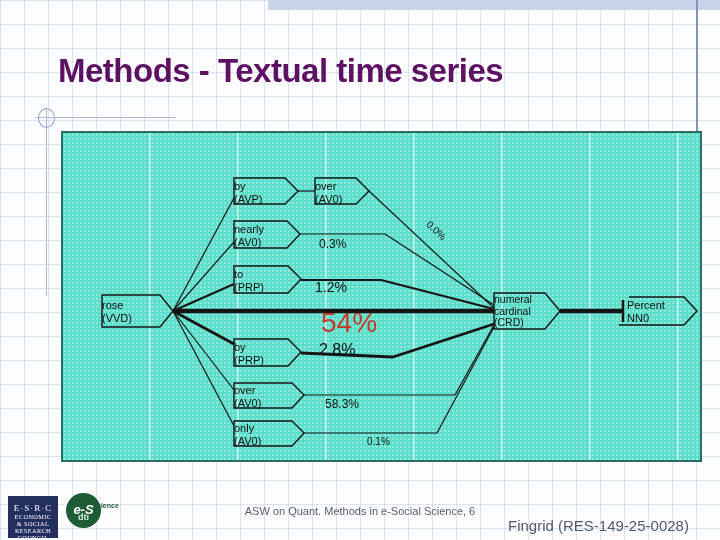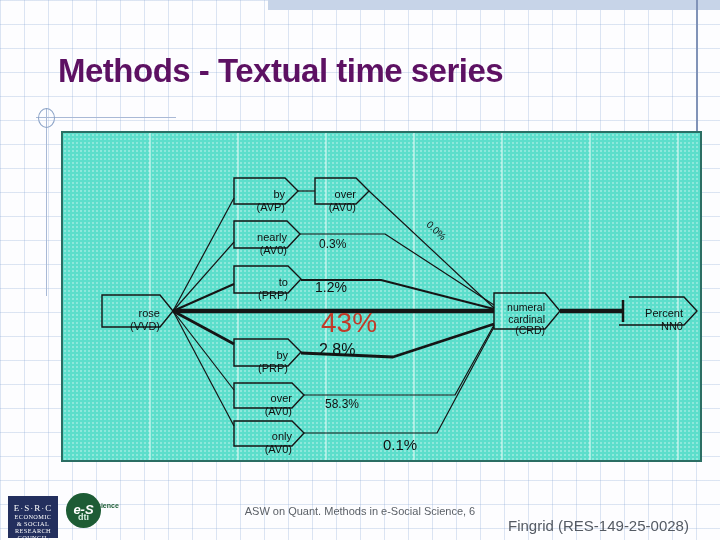--- a/index.html
+++ b/index.html
@@ -34,32 +34,32 @@
     position:absolute; left:61px; top:131px; width:641px; height:331px;
     border:2px solid #2b6e64;
     background-color:#5cdecb;
     background-image:
       repeating-linear-gradient(90deg, transparent 0 86px, rgba(255,255,255,.45) 86px 88px),
       radial-gradient(rgba(255,255,255,.30) 1px, transparent 1.3px);
     background-size:88px 100%, 4px 4px;
   }
   .panel svg { position:absolute; left:0; top:0; }
 
-  .node-label { position:absolute; text-align:right; color:#101010;
-                font-size:11px; line-height:12.5px;margin-top:8px; }
+  .node-label { position:absolute; text-align:left; color:#101010;
+                font-size:11px; line-height:12.5px; }
   .node-label.small { font-size:10.5px; line-height:11.5px; }
 
   .pct { position:absolute; color:#101010; white-space:nowrap; }
   .pct-00 { left:362px; top:92px;  font-size:10px; transform:rotate(43deg); }
   .pct-03 { left:256px; top:104px; font-size:12px; }
   .pct-12 { left:252px; top:146px; font-size:14px; }
   .pct-54 { left:258px; top:174px; font-size:28px; color:#c13a28; }
   .pct-28 { left:256px; top:208px; font-size:16px; }
   .pct-06 { left:262px; top:264px; font-size:12px; }
-  .pct-01 { left:272px; top:303px; font-size:15px;padding-left:48px; }
+  .pct-01 { left:256px; top:303px; font-size:10px;padding-left:48px; }
 
   .footer-center { position:absolute; left:210px; top:504px; width:300px;
                    text-align:center; font-size:11px; line-height:14px; color:#5a5f66; }
   .footer-right  { position:absolute; left:508px; top:517px; width:200px;
                    font-size:15px; color:#545a63; }
 
   .esrc { position:absolute; left:8px; top:496px; width:50px; height:42px;
           background:#232f5e; color:#fff; text-align:center;
           font-family:"Liberation Serif", serif; padding-top:7px; }
   .esrc .acr { font-size:9px; letter-spacing:1px; line-height:10px; }
@@ -163,21 +163,21 @@
       <div>(CRD)</div>
     </div>
     <div class="node-label" style="left:564px;top:166px;width:56px;">
       <div>Percent</div>
       <div>NN0</div>
     </div>
 
     <div class="pct pct-00">0.0%</div>
     <div class="pct pct-03">0.3%</div>
     <div class="pct pct-12">1.2%</div>
-    <div class="pct pct-54">43%</div>
+    <div class="pct pct-54">54%</div>
     <div class="pct pct-28">2.8%</div>
     <div class="pct pct-06">58.3%</div>
     <div class="pct pct-01">0.1%</div>
   </div>
 
   <div class="esrc">
     <div class="acr">E·S·R·C</div>
     <div class="ln">ECONOMIC</div>
     <div class="ln">&amp; SOCIAL</div>
     <div class="ln">RESEARCH</div>

